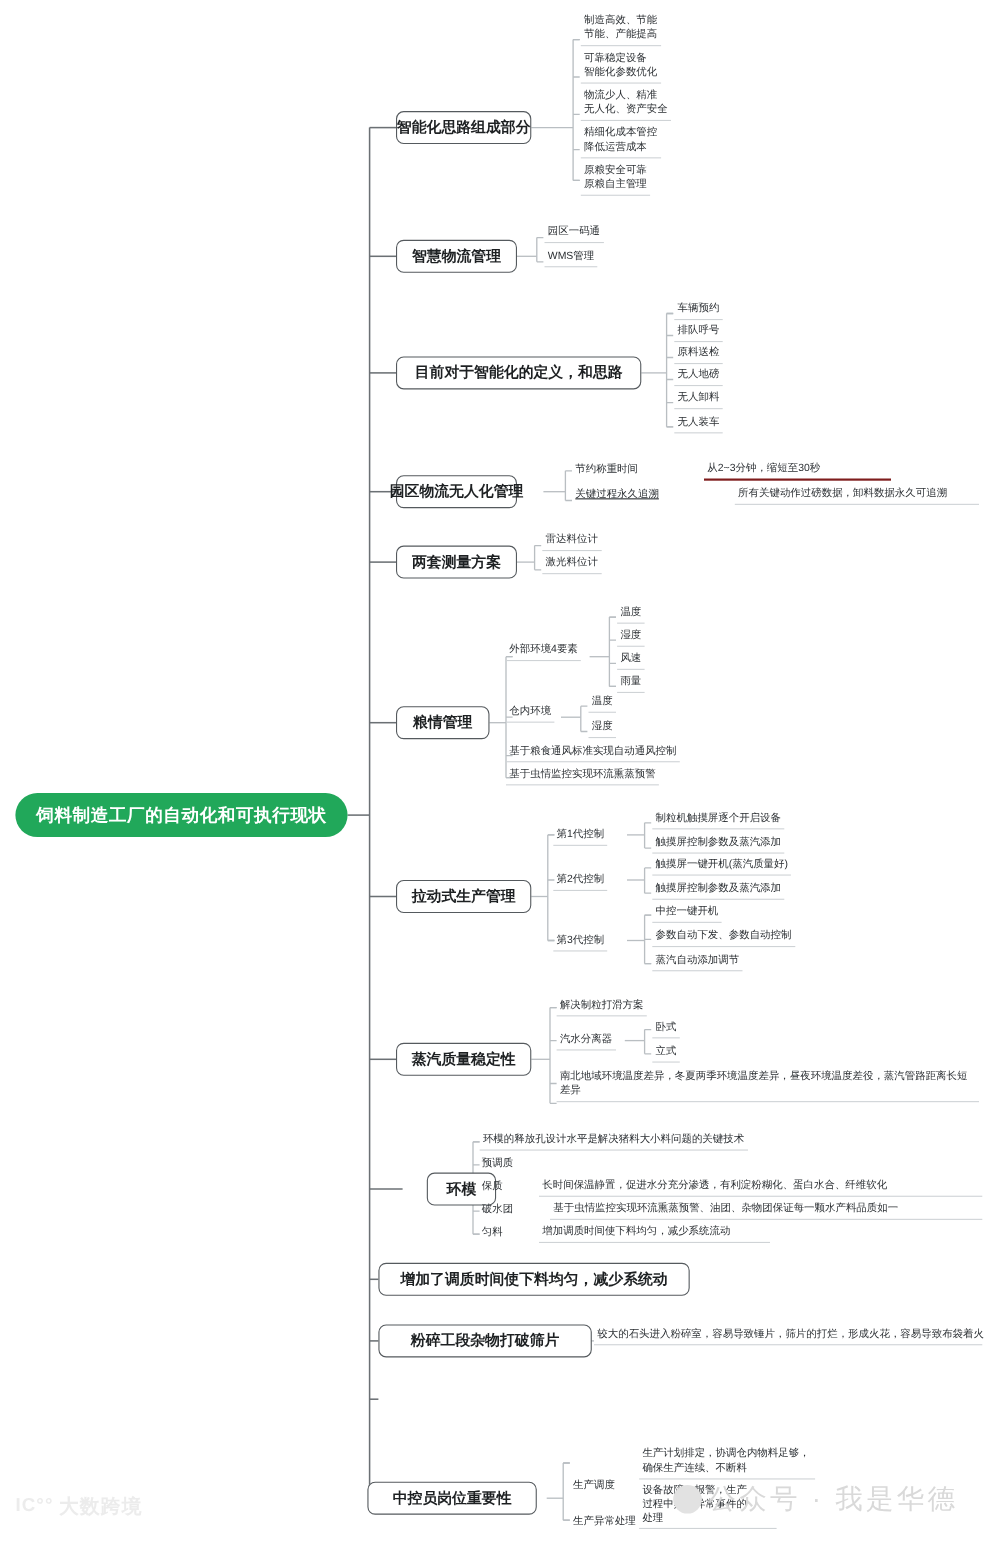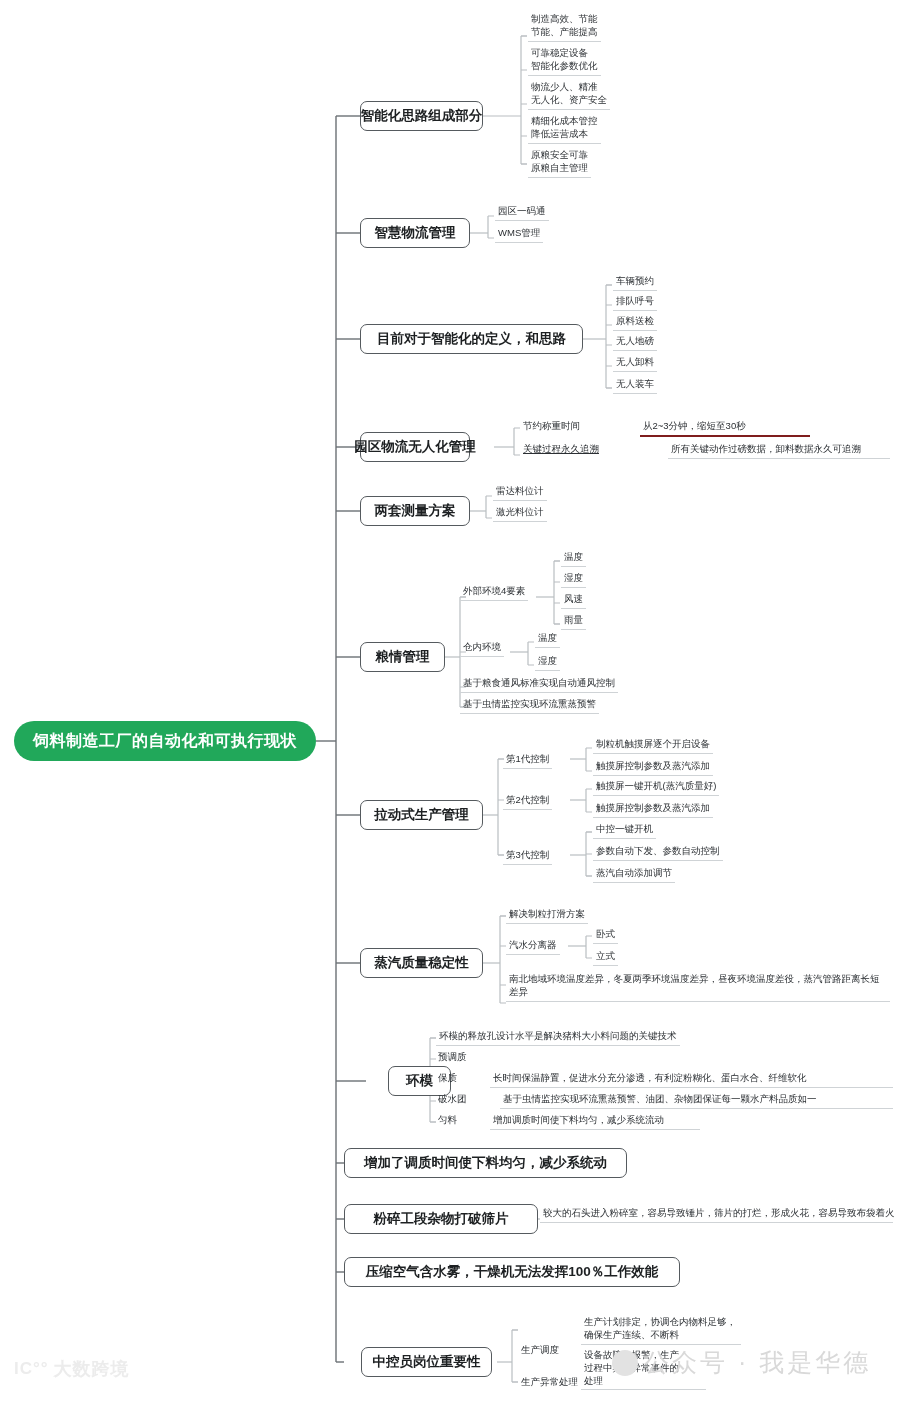--- a/index.html
+++ b/index.html
@@ -265,25 +265,22 @@
 
   <div class="l1" style="left:344px; top:1148px; width:283px;">
     <span>增加了调质时间使下料均匀，减少系统动</span>
   </div>
 
   <div class="l1" style="left:344px; top:1204px; width:194px;">
     <span>粉碎工段杂物打破筛片</span>
   </div>
   <div class="leaf" style="left:540px; top:1206px; width:353px;">较大的石头进入粉碎室，容易导致锤片，筛片的打烂，形成火花，容易导致布袋着火</div>
 
-  <div class="l1" style="left:344px; top:1257px; width:336px;">
-    <span>压缩空气含水雾，干燥机无法发挥100％工作效能</span>
-  </div>
-
-  <div class="l1" style="left:361px; top:1347px; width:131px;">
+
+  <div class="l1" style="left:334px; top:1347px; width:154px;">
     <span>中控员岗位重要性</span>
   </div>
   <div class="rowlab" style="left:519px; top:1343px;">生产调度</div>
   <div class="leaf" style="left:581px; top:1315px; width:160px;">生产计划排定，协调仓内物料足够，
 确保生产连续、不断料</div>
   <div class="rowlab" style="left:519px; top:1375px;">生产异常处理</div>
   <div class="leaf" style="left:581px; top:1348px; width:125px;">设备故障、报警，生产
 过程中其他异常事件的
 处理</div>
 

